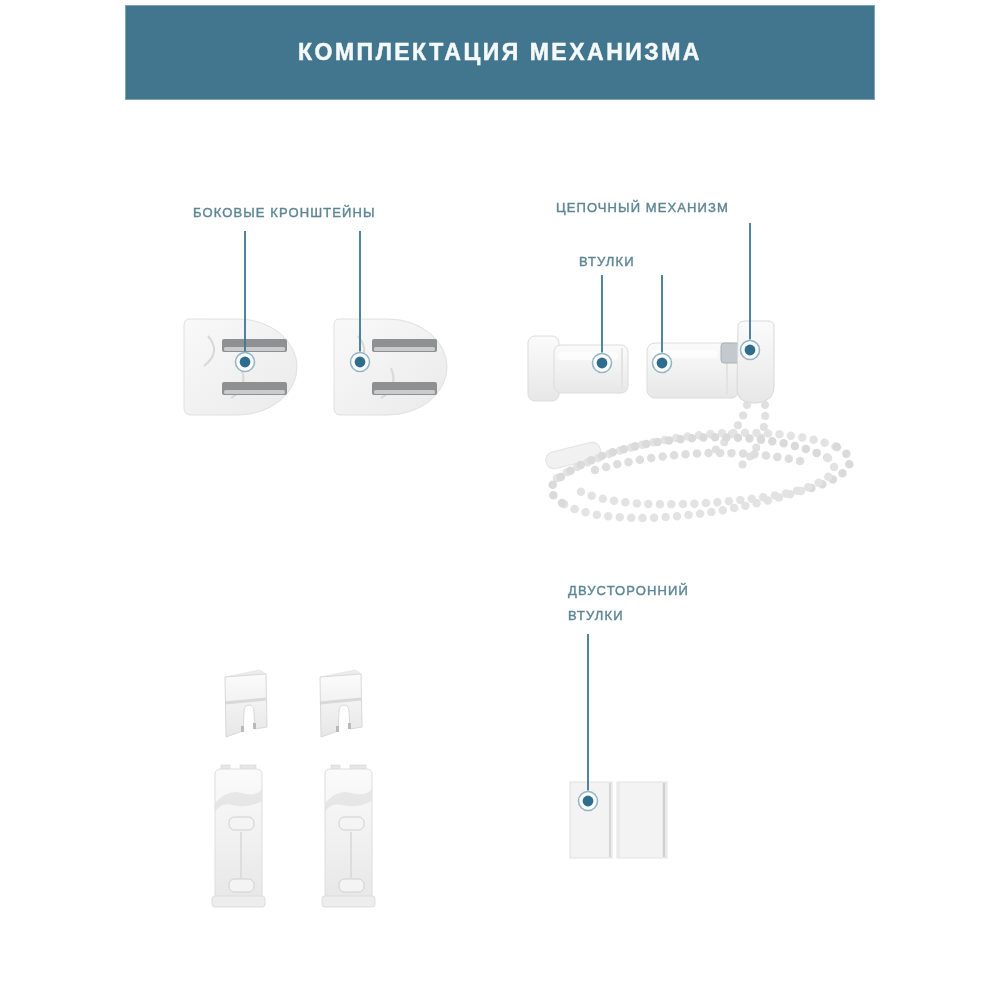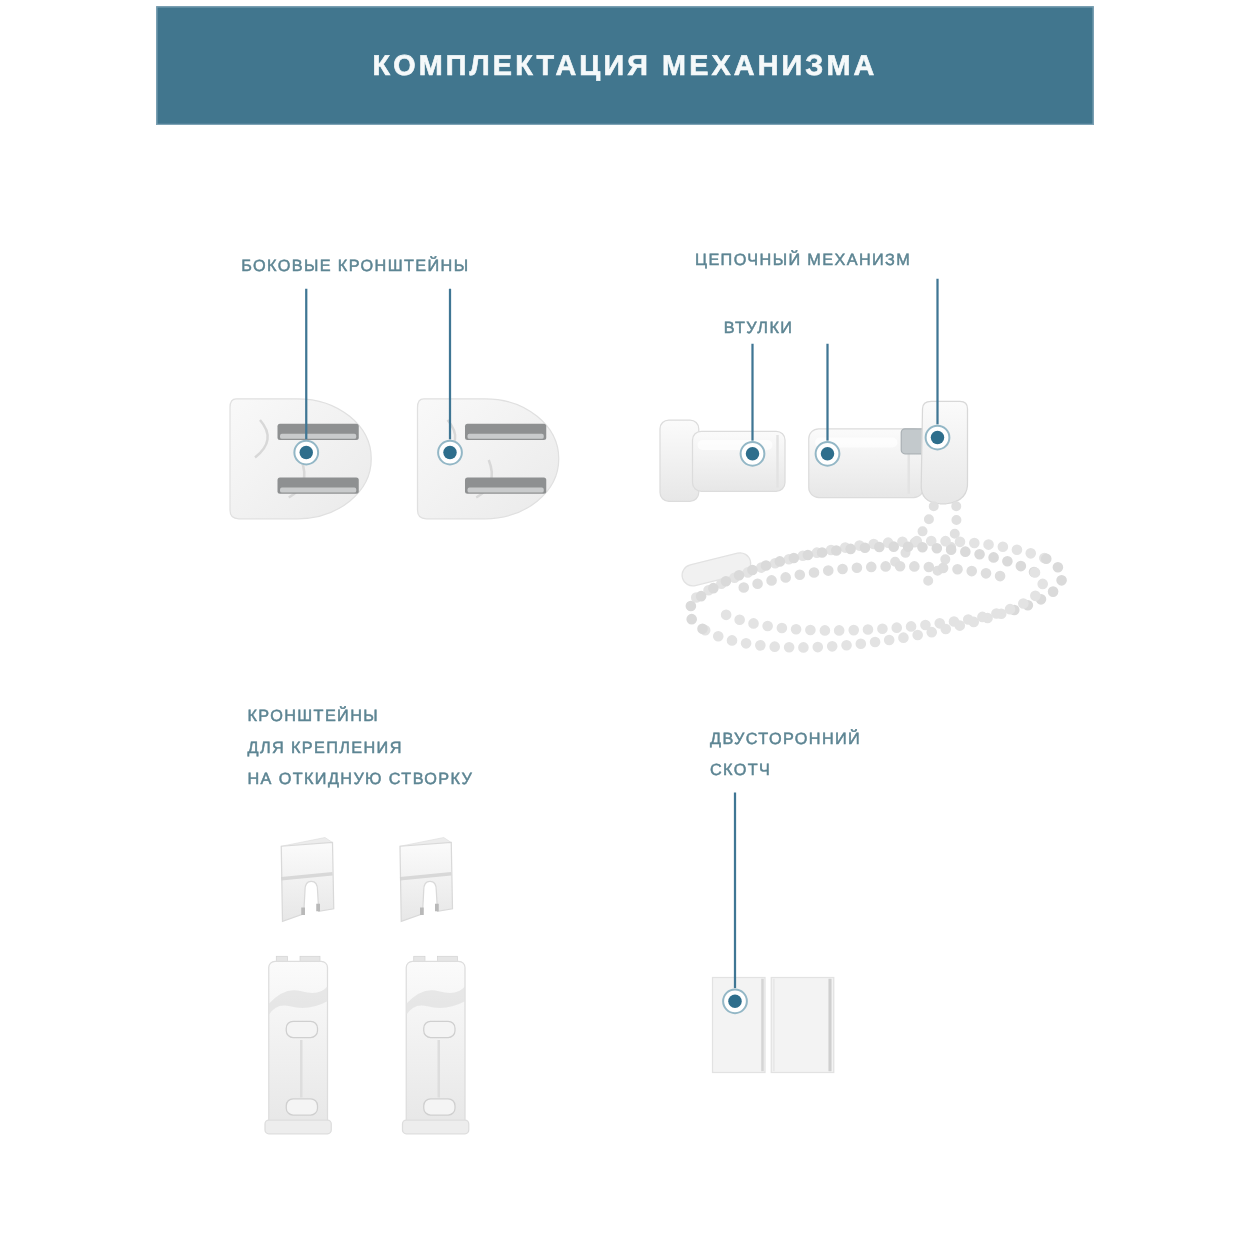--- a/index.html
+++ b/index.html
@@ -34,25 +34,22 @@
 <div class="canvas">
   <div class="content">
 
     <header class="banner">
       <h1>КОМПЛЕКТАЦИЯ МЕХАНИЗМА</h1>
     </header>
 
     <div class="lbl lbl-side-brackets">БОКОВЫЕ КРОНШТЕЙНЫ</div>
     <div class="lbl lbl-chain-mechanism">ЦЕПОЧНЫЙ МЕХАНИЗМ</div>
     <div class="lbl lbl-bushings">ВТУЛКИ</div>
-    <div class="lbl lbl-sash-brackets">КРОНШТЕЙНЫ
-ДЛЯ КРЕПЛЕНИЯ
-НА ОТКИДНУЮ СТВОРКУ</div>
     <div class="lbl lbl-tape">ДВУСТОРОННИЙ
-СКОТЧ</div>
+ВТУЛКИ</div>
 
     <svg class="illustration" viewBox="0 0 750 1000">
       <defs>
         <linearGradient id="gv" x1="0" y1="0" x2="0" y2="1">
           <stop offset="0" stop-color="#fbfbfb"></stop>
             <stop offset="1" stop-color="#e7e7e7"></stop>
         </linearGradient>
         <linearGradient id="gd" x1="0" y1="0" x2="1" y2="1">
           <stop offset="0" stop-color="#f9f9f9"></stop>
             <stop offset="1" stop-color="#eaeaea"></stop>

